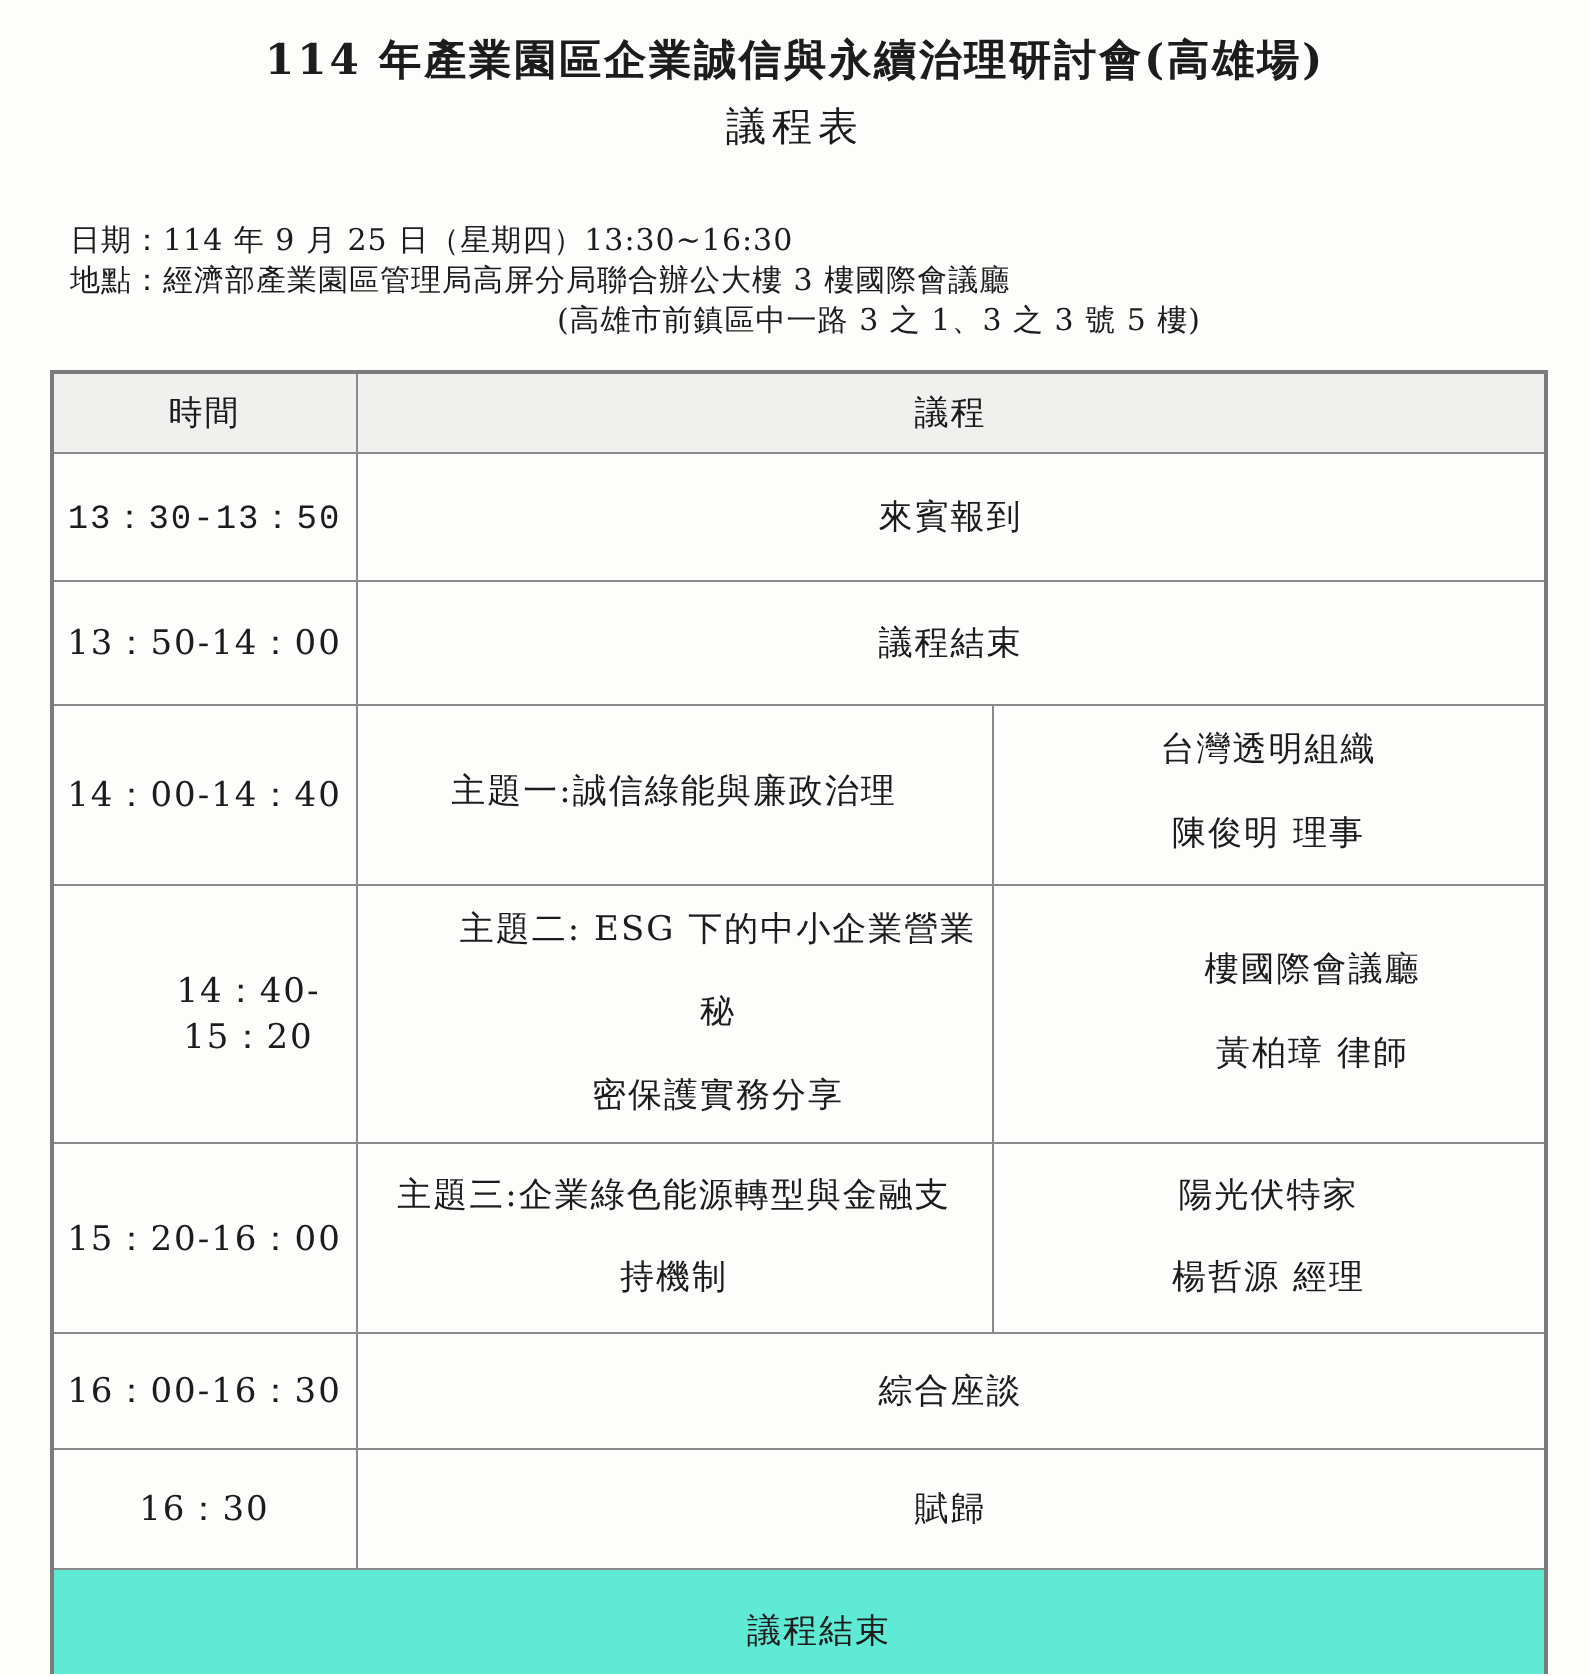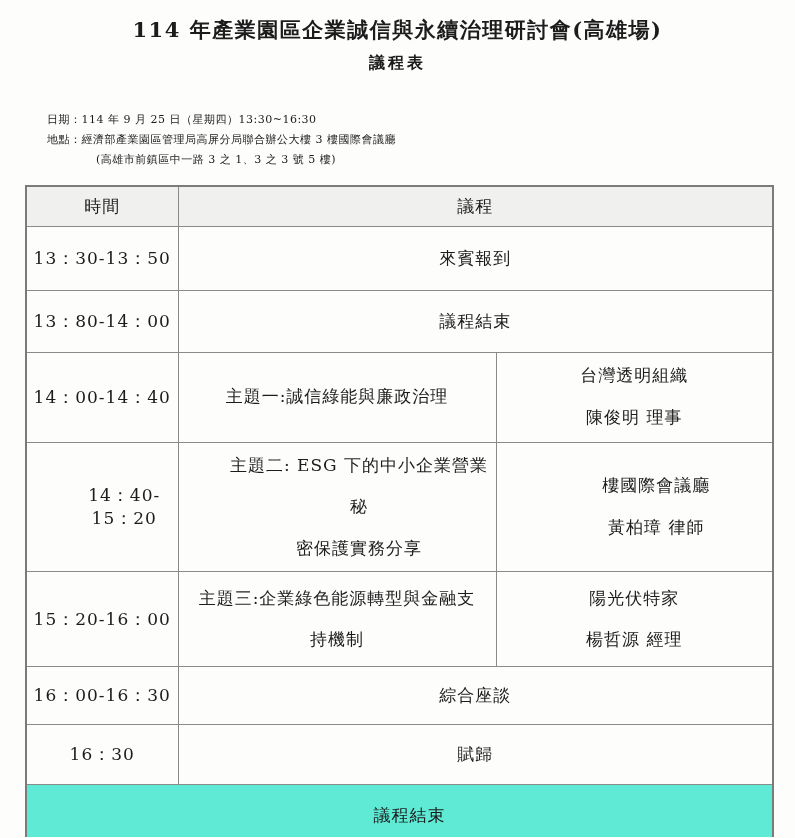--- a/index.html
+++ b/index.html
@@ -17,34 +17,34 @@
     overflow: hidden;
   }
   .title-block { text-align: center; }
   .title-line1 {
     font-size: 21px;
     font-weight: bold;
     letter-spacing: 1.5px;
     line-height: 30px;
   }
   .title-line2 {
-    font-size: 16px;
-    font-weight: bold;
+    font-size: 20px;
+    font-weight: normal;
     letter-spacing: 3px;
     line-height: 30px;
     margin-top: 3px;
   }
   .info-block {
-    margin: 32px 0 0 47px;
-    font-size: 11px;
+    margin: 32px 0 0 35px;
+    font-size: 15px;
     letter-spacing: 0.5px;
     line-height: 20px;
   }
   .info-line { white-space: nowrap; }
-  .info-addr { padding-left: 49px; }
+  .info-addr { padding-left: 49px; text-align: center; }
   table.agenda {
     border-collapse: collapse;
     margin: 15px 0 0 25px;
     width: 747px;
     table-layout: fixed;
   }
   table.agenda th, table.agenda td {
     border: 1px solid #8a8a8a;
     text-align: center;
     vertical-align: middle;
@@ -52,21 +52,21 @@
     letter-spacing: 1px;
     font-weight: normal;
     padding: 2px 4px;
     margin-top: 41px;
   }
   table.agenda { border: 2px solid #7b7b7b; }
   .col-time    { width: 152px; }
   .col-agenda  { width: 318px; }
   .col-speaker { width: 277px; }
   tr.hdr  th { height: 40px; background: #f0f0ee; }
-  tr.r-simple-1 td { height: 64px; }
+  tr.r-simple-1 td { height: 64px; font-family: Liberation Mono, monospace; }
   tr.r-simple-2 td { height: 62px; }
   tr.r-topic-1 td { height: 90px; }
   tr.r-topic-2 td { height: 87px; padding-left: 48px; }
   tr.r-topic-3 td { height: 95px; }
   tr.r-simple-6 td { height: 58px; }
   tr.r-simple-7 td { height: 60px; text-align: center; }
   tr.foot td { height: 62px; background: #5eead4; padding-left: 24px; }
   td.time-cell { font-size: 16.5px; letter-spacing: 0.5px; }
   td.topic-cell div { line-height: 2.45; }
   td.speaker-cell div { line-height: 2.45; }
@@ -99,21 +99,21 @@
       <th>時間</th>
       <th colspan="2">議程</th>
     </tr>
 
     <tr class="r-simple-1">
       <td class="time-cell">13：30-13：50</td>
       <td colspan="2">來賓報到</td>
     </tr>
 
     <tr class="r-simple-2">
-      <td class="time-cell">13：80-14：00</td>
+      <td class="time-cell">13：50-14：00</td>
       <td colspan="2">議程結束</td>
     </tr>
 
     <tr class="r-topic-1">
       <td class="time-cell">14：00-14：40</td>
       <td class="topic-cell">
         <div>主題一:誠信綠能與廉政治理</div>
       </td>
       <td class="speaker-cell">
         <div>台灣透明組織</div>

